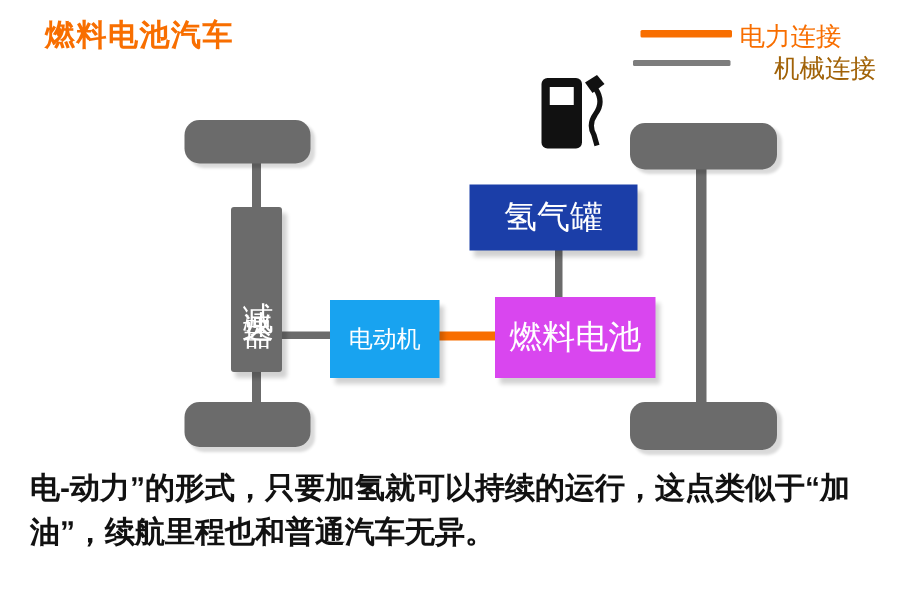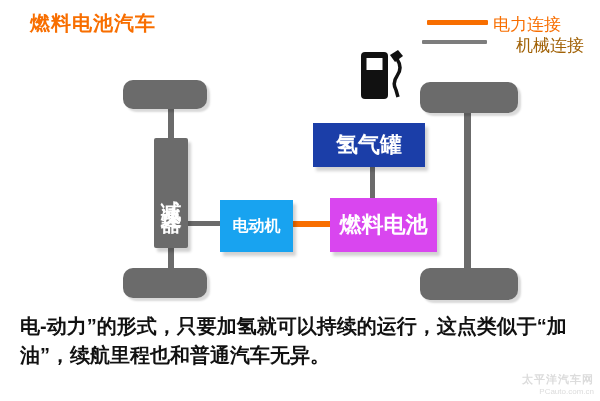--- a/index.html
+++ b/index.html
@@ -29,21 +29,21 @@
   .wheel.rb{left:420px;top:268px;width:98px;height:32px;}
   .axle{position:absolute;background:#6b6b6b;}
   .axle.left{left:168px;top:104px;width:6px;height:168px;}
   .axle.right{left:464px;top:110px;width:7px;height:162px;}
   .link{position:absolute;background:#6b6b6b;}
   .link.reducer-motor{left:186px;top:221px;width:36px;height:5px;}
   .link.tank-cell{left:370px;top:165px;width:5px;height:35px;}
   .link.electric{left:292px;top:221px;width:44px;height:6px;background:#f86e00;}
   
   .box{position:absolute;display:flex;align-items:center;justify-content:center;
-       color:#fff;font-weight:bold;box-shadow:3px 4px 3px rgba(0,0,0,0.18);}
+       color:#fff;font-weight:normal;box-shadow:3px 4px 3px rgba(0,0,0,0.18);}
   .box.reducer{left:154px;top:138px;width:34px;height:110px;background:#6b6b6b;
        font-size:21px;writing-mode:vertical-rl;text-orientation:upright;
        letter-spacing:6px;border-radius:2px;}
   .box.motor{left:220px;top:200px;width:73px;height:52px;background:#18a3f0;font-size:16px;}
   .box.fuelcell{left:330px;top:198px;width:107px;height:54px;background:#d946ef;font-size:22px;}
   .box.tank{left:313px;top:123px;width:112px;height:44px;background:#1b3ea8;font-size:22px;}
   
   .pump{position:absolute;left:360px;top:48px;width:44px;height:52px;}
   .station-label{position:absolute;left:352px;top:100px;width:56px;text-align:center;
        font-size:14px;font-weight:bold;color:#111;}
@@ -91,18 +91,14 @@
       <path d="M30,7 L38,2 L43,8 L35,14 Z" fill="#111"></path>
       <path d="M37,11 q6,9 0,17 q-5,7 -1,14 l2,7" stroke="#111" stroke-width="3.5" fill="none"></path>
     </svg>
   </div>
 
   <div class="paragraph">
     <div>电-动力”的形式，只要加氢就可以持续的运行，这点类似于“加</div>
     <div>油”，续航里程也和普通汽车无异。</div>
   </div>
 
-  <div class="watermark">
-    <div class="site">太平洋汽车网</div>
-    <div class="url">PCauto.com.cn</div>
-  </div>
 
 </div>
 
 </body></html>

